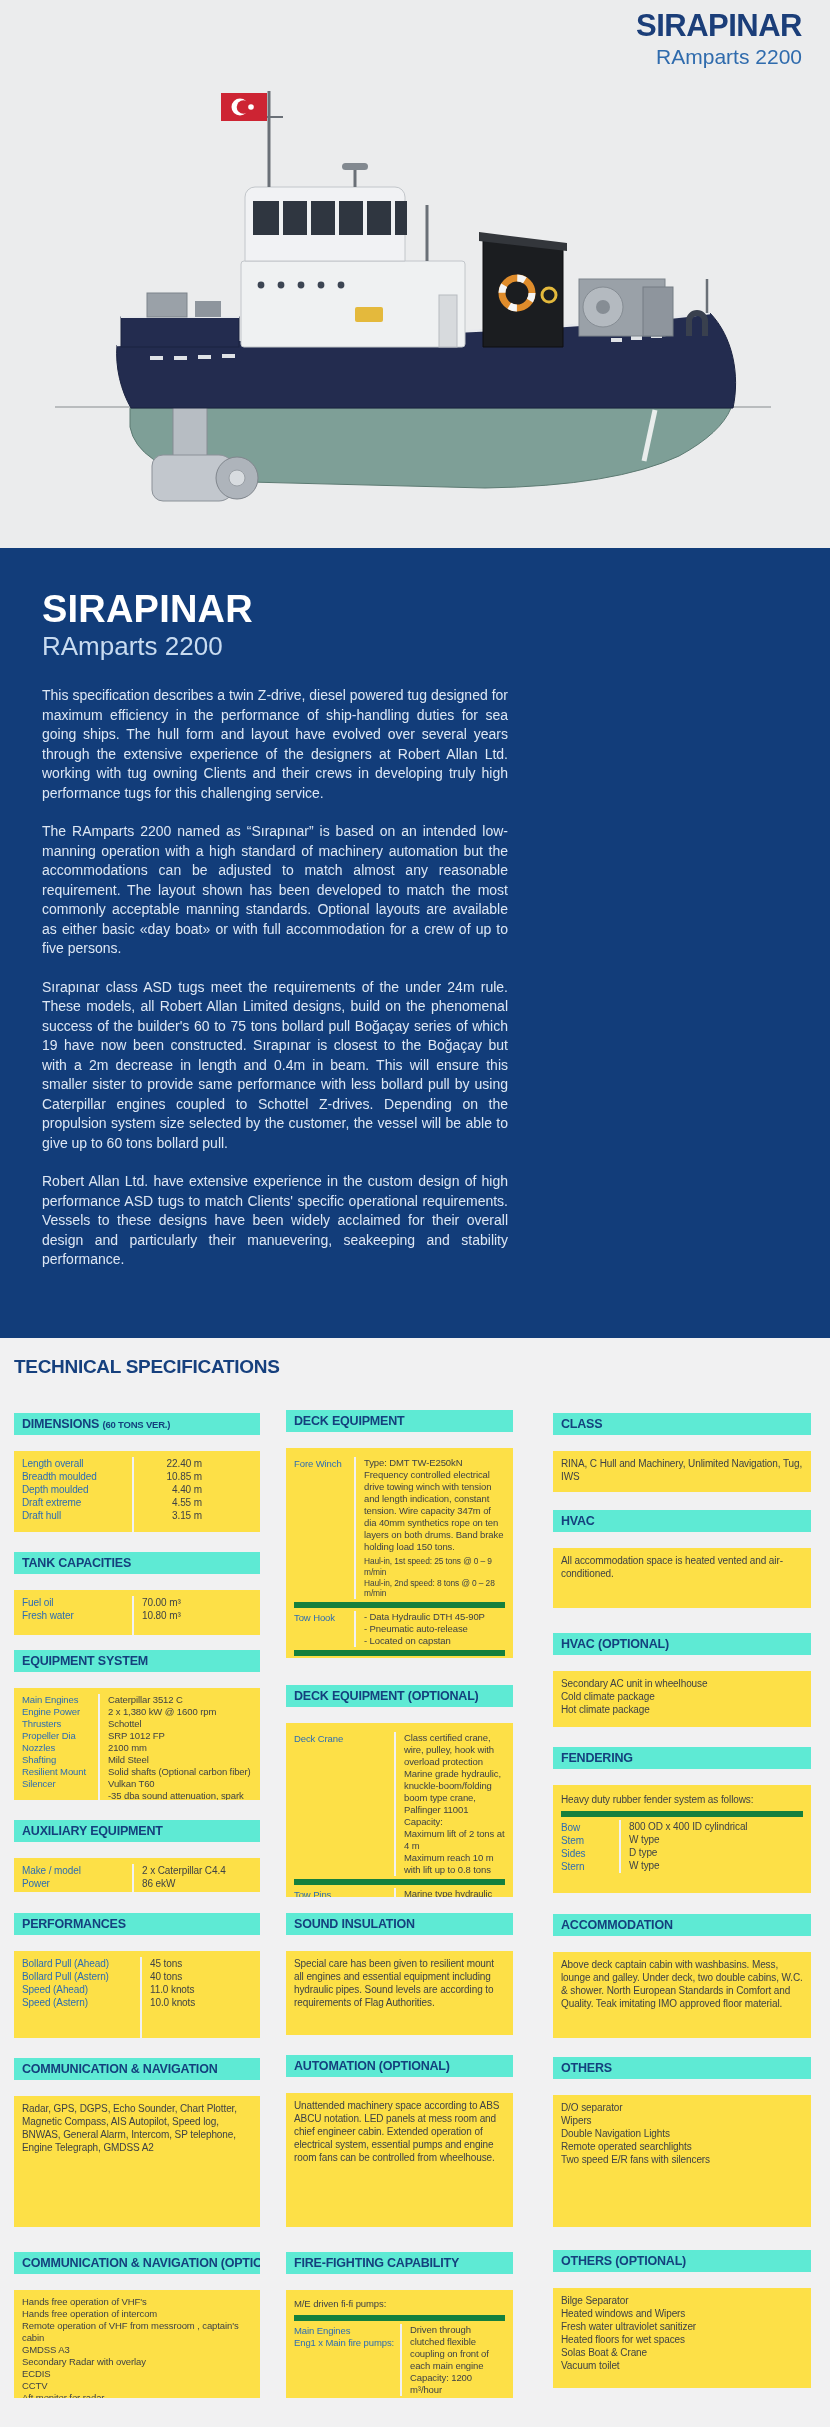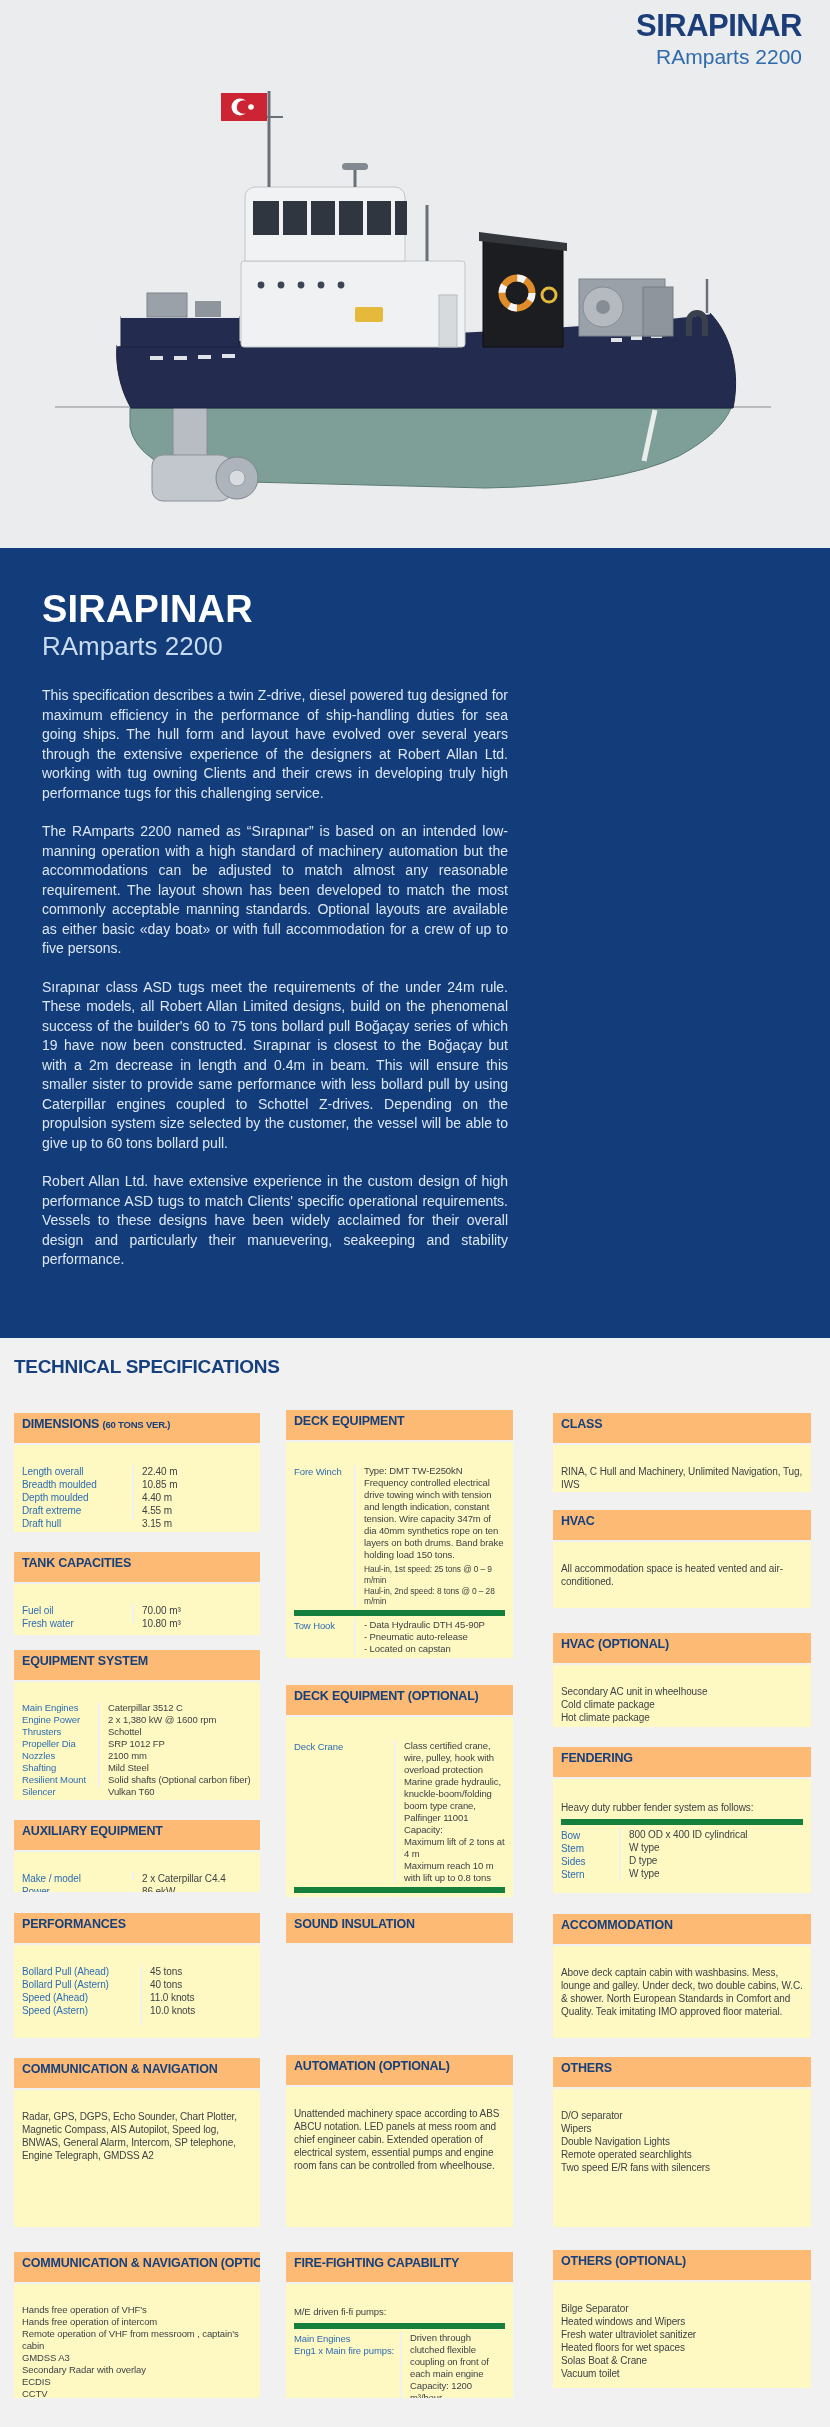--- a/index.html
+++ b/index.html
@@ -17,27 +17,27 @@
   
   .intro{width:830px;height:790px;background:#123d7a;padding:40px 40px 0 42px;color:#dde7f4}
   .intro h1{font-size:38px;font-weight:bold;color:#ffffff;letter-spacing:0.2px}
   .intro h2{font-size:26px;font-weight:normal;color:#c8dbf0;margin:0 0 24px 0}
   .intro p{width:466px;font-size:14px;line-height:19.5px;text-align:justify;margin-bottom:19px}
 
   
   .specs{position:relative;width:830px;height:1089px;background:#f1f1f2}
   .specs-heading{position:absolute;left:14px;top:18px;font-size:19px;font-weight:bold;color:#16407e;letter-spacing:-0.3px}
   .box{position:absolute;overflow:hidden}
-  .box-h{background:#fdba74;color:#14407d;font-weight:bold;font-size:12.5px;height:30px;padding:4px 8px;letter-spacing:-0.2px;white-space:nowrap;overflow:hidden}
+  .box-h{background:#5eead4;color:#14407d;font-weight:bold;font-size:12.5px;height:22px;padding:4px 8px;letter-spacing:-0.2px;white-space:nowrap;overflow:hidden}
   .box-h .suffix{font-size:9.5px}
-  .box-b{background:#fef9c3;height:calc(100% - 24px);margin-top:2px;padding:20px 8px;font-size:10px;line-height:13px;color:#3f4245;letter-spacing:-0.1px;overflow:hidden}
+  .box-b{background:#fde047;height:calc(100% - 24px);margin-top:16px;padding:6px 8px;font-size:10px;line-height:13px;color:#3f4245;letter-spacing:-0.1px;overflow:hidden}
   .cols{display:flex;align-items:stretch}
   .cols .labels{width:var(--lc);flex:none;color:#2d6db3}
   .cols .vals{flex:1;border-left:2px solid #f1f1f2;padding-left:8px}
-  .vals.num > div{width:60px;}
+  .vals.num > div{width:60px;text-align:right}
   .rows .row{display:flex;padding:3px 0}
   .rows .row + .row,.rows .intro-line + .row{border-top:6px solid #15803d}
   .rows .intro-line{padding:2px 0 5px 0}
   .row .rl{width:var(--lc);flex:none;color:#2d6db3;padding-top:1px}
   .row .rv{flex:1;border-left:2px solid #f1f1f2;padding-left:8px}
   .pre{white-space:pre-line}
   .small{font-size:8.4px;line-height:10.8px}
   .note{font-size:8.4px;line-height:10.8px;margin-top:3px}
   .tight{font-size:9.5px;line-height:12px}
 </style>
@@ -295,20 +295,23 @@
           <div class="rl">Tow Pins</div>
           <div class="rv pre">Marine type hydraulic driven tow pin,
 Capacity:
 45 tons SWL</div>
         </div>
       </div>
     </div>
 
     <div class="box" style="left:286px;top:575px;width:227px;height:122px">
       <div class="box-h">SOUND INSULATION</div>
+      <div class="box-b">
+        <div class="pre">Special care has been given to resilient mount all engines and essential equipment including hydraulic pipes. Sound levels are according to requirements of Flag Authorities.</div>
+      </div>
     </div>
 
     <div class="box" style="left:286px;top:717px;width:227px;height:172px">
       <div class="box-h">AUTOMATION (OPTIONAL)</div>
       <div class="box-b">
         <div class="pre">Unattended machinery space according to ABS ABCU notation. LED panels at mess room and chief engineer cabin. Extended operation of electrical system, essential pumps and engine room fans can be controlled from wheelhouse.</div>
       </div>
     </div>
 
     <div class="box" style="left:286px;top:914px;width:227px;height:146px">

